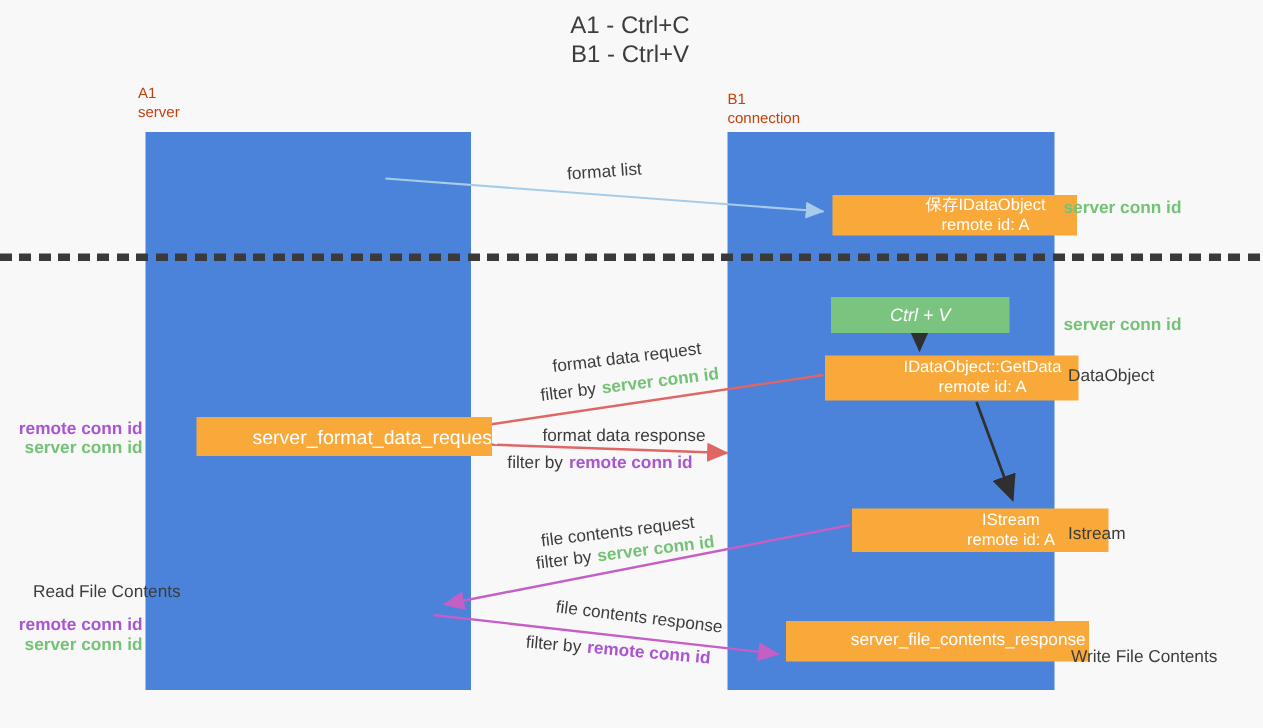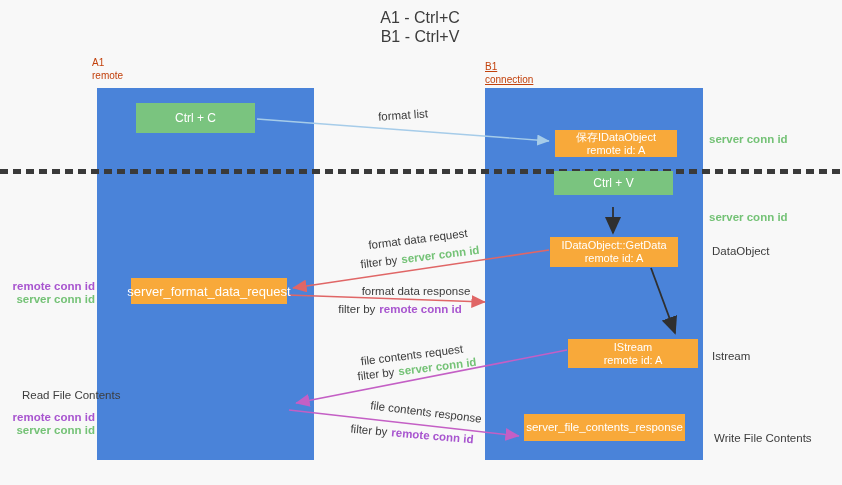--- a/index.html
+++ b/index.html
@@ -25,21 +25,21 @@
   }
   .title { position: absolute; left: 330px; top: 8px; width: 180px; text-align: center;
            font-size: 16px; line-height: 19px; color: var(--text-dark); }
   .colhead { position: absolute; text-align: left; font-size: 10px; line-height: 13px; color: #c2410c; }
   .col { position: absolute; top: 88px; height: 372px; background: var(--column-blue); z-index: 1; }
   .dashline { position: absolute; left: 0; top: 169px; width: 842px; height: 5px; z-index: 6;
               background: repeating-linear-gradient(90deg, #3a3a3a 0 8px, transparent 8px 13px); }
   .box { position: absolute; display: flex; flex-direction: column; justify-content: center;
          align-items: center; color: #ffffff; text-align: center; z-index: 10; white-space: nowrap; }
   .box.green { background: var(--box-green); font-size: 12px; }
-  .box.orange { background: var(--box-orange); font-size: 11px; line-height: 13px; }
+  .box.orange { background: var(--box-orange); font-size: 11px; line-height: 13px; padding-left: 41px; }
   .lbl { position: absolute; font-size: 11.5px; line-height: 13px; white-space: nowrap; z-index: 12; }
   .ctr { text-align: center; }
   .rgt { text-align: right; }
   .green-t { color: var(--text-green); font-weight: bold; }
   .purple-t { color: var(--text-purple); font-weight: bold; }
   .dark-t { color: var(--text-dark); }
   .sp { margin-left: 4px; }
   .rot-m4 { transform: rotate(-4deg); }
   .rot-m7 { transform: rotate(-7deg); }
   .rot-p7 { transform: rotate(7deg); }
@@ -51,42 +51,39 @@
 
 <div class="canvas">
 
   <div class="title">
     <div>A1 - Ctrl+C</div>
     <div>B1 - Ctrl+V</div>
   </div>
 
   <div class="colhead" style="left:92px; top:56px; width:200px;">
     <div>A1</div>
-    <div>remote</div>
+    <div>server</div>
   </div>
-  <div class="colhead" style="left:485px; top:60px; width:200px;text-decoration:underline;">
+  <div class="colhead" style="left:485px; top:60px; width:200px;">
     <div>B1</div>
     <div>connection</div>
   </div>
 
   <div class="col" style="left:97px; width:217px;"></div>
   <div class="col" style="left:485px; width:218px;"></div>
 
   <div class="dashline"></div>
 
-  <div class="box green" style="left:136px; top:103px; width:119px; height:30px;">
-    <div>Ctrl + C</div>
-  </div>
 
   <div class="box orange" style="left:555px; top:130px; width:122px; height:27px;">
     <div>保存IDataObject</div>
     <div>remote id: A</div>
   </div>
 
-  <div class="box green" style="left:554px; top:171px; width:119px; height:24px;">
+  <div class="box green" style="left:554px; top:198px; width:119px; height:24px;font-style:italic;">
     <div>Ctrl + V</div>
   </div>
 
   <div class="box orange" style="left:550px; top:237px; width:128px; height:30px;">
     <div>IDataObject::GetData</div>
     <div>remote id: A</div>
   </div>
 
   <div class="box orange" style="left:568px; top:339px; width:130px; height:29px;">
     <div>IStream</div>

